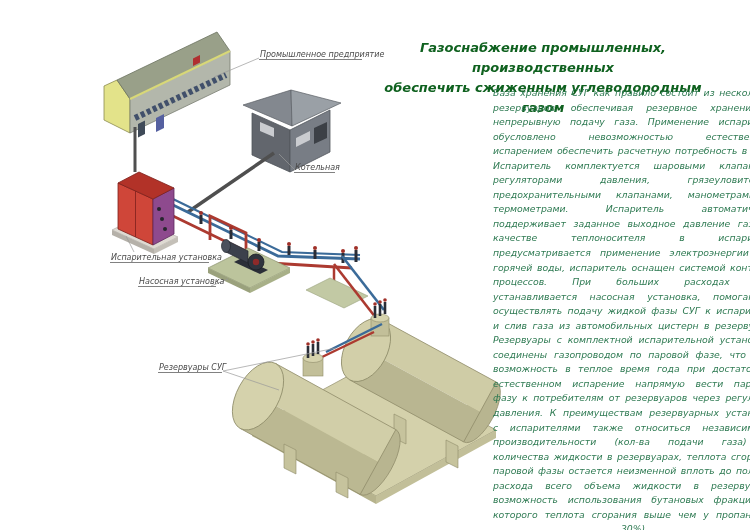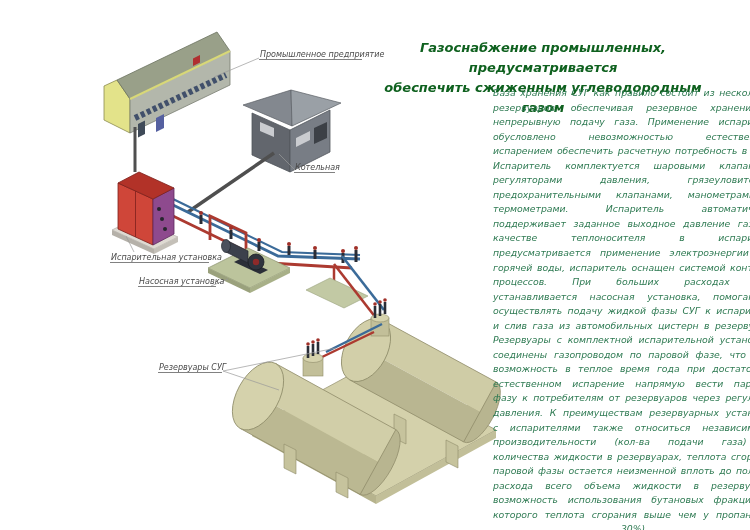--- a/index.html
+++ b/index.html
@@ -197,19 +197,19 @@
 
       <text x="101" y="284" class="dlabel">Насосная установка</text>
       <line x1="100" y1="286.5" x2="178" y2="286.5" stroke="#4a4a4a" stroke-width="0.7"></line>
 
       <text x="121" y="370" class="dlabel">Резервуары СУГ</text>
       <line x1="120" y1="372.5" x2="184" y2="372.5" stroke="#4a4a4a" stroke-width="0.7"></line>
     </g>
   </svg>
 
   <div id="title-block">
-    <div>Газоснабжение промышленных, предусматривается</div>
+    <div>Газоснабжение промышленных, производственных</div>
     <div>обеспечить сжиженным углеводородным газом</div>
   </div>
 
   <div id="body-text">База хранения СУГ как правило состоит из нескольких резервуаров, обеспечивая резервное хранение и непрерывную подачу газа. Применение испарителя обусловлено невозможностью естественным испарением обеспечить расчетную потребность в газе. Испаритель комплектуется шаровыми клапанами, регуляторами давления, грязеуловителем, предохранительными клапанами, манометрами и термометрами. Испаритель автоматически поддерживает заданное выходное давление газа. В качестве теплоносителя в испарителе предусматривается применение электроэнергии или горячей воды, испаритель оснащен системой контроля процессов. При больших расходах газа устанавливается насосная установка, помогающая осуществлять подачу жидкой фазы СУГ к испарителю и слив газа из автомобильных цистерн в резервуары. Резервуары с комплектной испарительной установкой соединены газопроводом по паровой фазе, что дает возможность в теплое время года при достаточном естественном испарение напрямую вести паровую фазу к потребителям от резервуаров через регулятор давления. К преимуществам резервуарных установок с испарителями также относиться независимость производительности (кол-ва подачи газа) от количества жидкости в резервуарах, теплота сгорания паровой фазы остается неизменной вплоть до полного расхода всего объема жидкости в резервуарах, возможность использования бутановых фракций (у которого теплота сгорания выше чем у пропана на 30%).</div>
 
 </div>
 
 </body></html>

